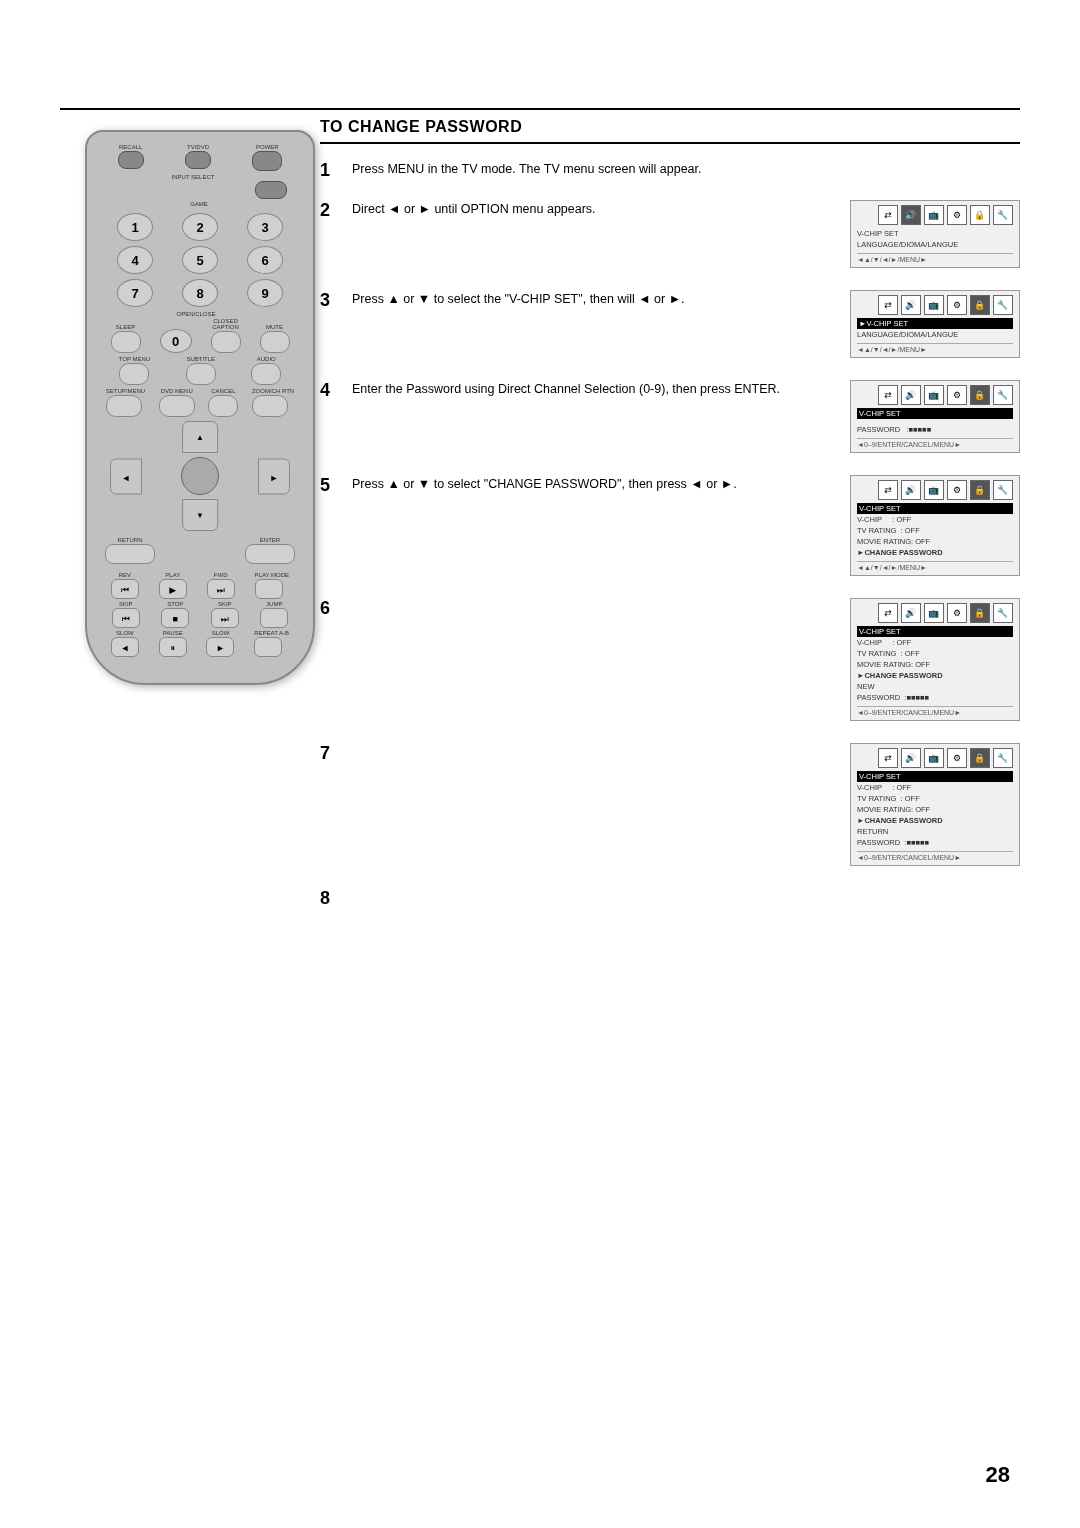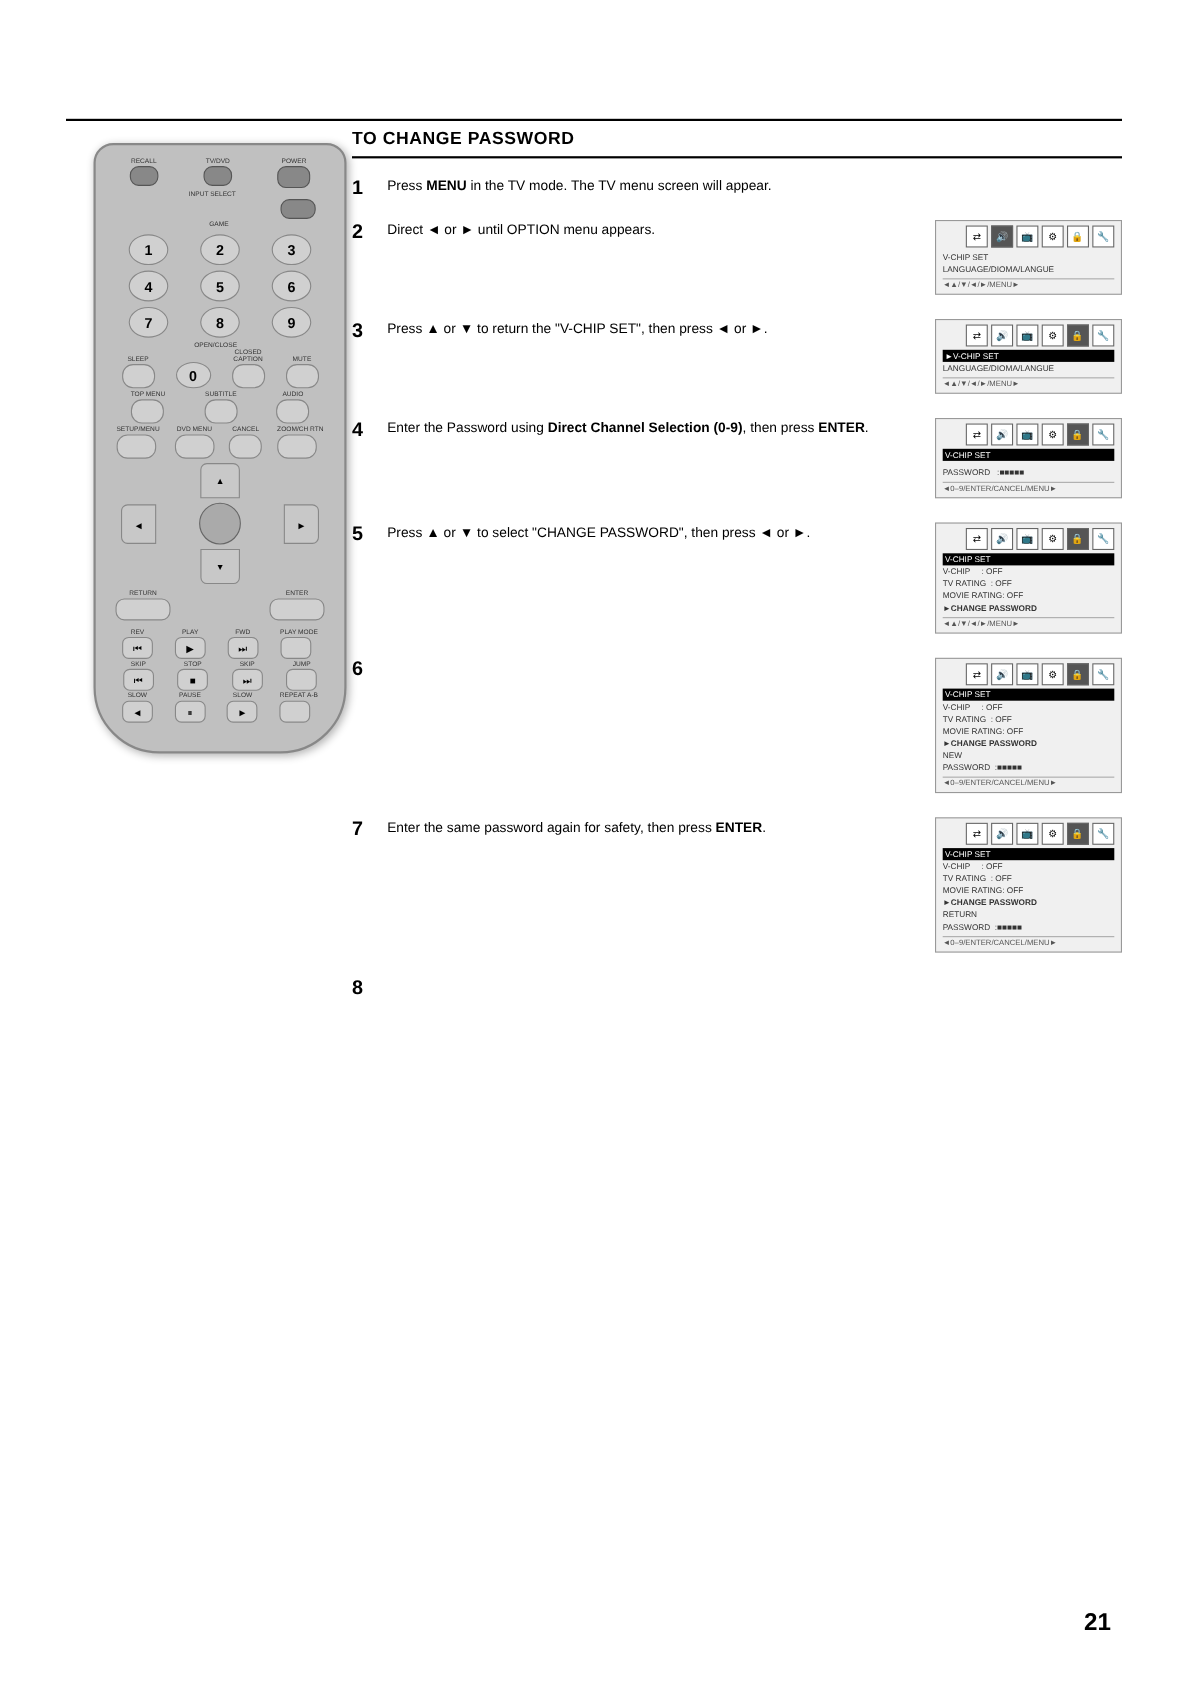--- a/index.html
+++ b/index.html
@@ -245,21 +245,21 @@
       line-height: 1.2;
     }
 
     .step-content {
       flex: 1;
       font-size: 12.5px;
       line-height: 1.5;
     }
 
     .step-content b {
-      font-weight: bold;
+      font-weight: normal;
     }
 
     .step-content .bullet {
       display: flex;
       align-items: flex-start;
       margin-top: 2px;
     }
 
     .step-content .bullet::before {
       content: "•";
@@ -329,21 +329,21 @@
       display: flex;
       align-items: flex-start;
       margin-bottom: 18px;
     }
   </style>
 </head>
 <body>
 
 <div class="top-rule"></div>
 
-<div class="page-number">21</div>
+<div class="page-number">28</div>
 
 <div class="remote-container">
   <div class="remote">
 
     <div style="display:flex; justify-content:space-around; margin-bottom:3px;">
       <div style="text-align:center;">
         <div class="btn-label">RECALL</div>
         <div class="btn-small"></div>
       </div>
       <div style="text-align:center;">
@@ -589,21 +589,21 @@
         <div class="screen-item">LANGUAGE/DIOMA/LANGUE</div>
         <div class="screen-bottom">◄▲/▼/◄/►/MENU►</div>
       </div>
     </div>
   </div>
 
   <div class="step2-row">
     <div style="display:flex; flex:1; align-items:flex-start;">
       <div class="step-num">3</div>
       <div class="step-content">
-        Press ▲ or ▼ to return the "V-CHIP SET", then press ◄ or ►.
+        Press ▲ or ▼ to select the "V-CHIP SET", then will ◄ or ►.
       </div>
     </div>
     <div style="margin-left:12px;">
       <div class="screen-mockup">
         <div class="screen-title-row">
           <div></div>
           <div class="screen-icons">
             <div class="icon-box">⇄</div>
             <div class="icon-box">🔊</div>
             <div class="icon-box">📺</div>
@@ -702,23 +702,20 @@
         <div class="screen-item">NEW</div>
         <div class="screen-item">PASSWORD &nbsp;:■■■■■</div>
         <div class="screen-bottom">◄0–9/ENTER/CANCEL/MENU►</div>
       </div>
     </div>
   </div>
 
   <div class="step2-row">
     <div style="display:flex; flex:1; align-items:flex-start;">
       <div class="step-num">7</div>
-      <div class="step-content">
-        Enter the same password again for safety, then press <b>ENTER</b>.
-      </div>
     </div>
     <div style="margin-left:12px;">
       <div class="screen-mockup">
         <div class="screen-title-row">
           <div></div>
           <div class="screen-icons">
             <div class="icon-box">⇄</div>
             <div class="icon-box">🔊</div>
             <div class="icon-box">📺</div>
             <div class="icon-box">⚙</div>

